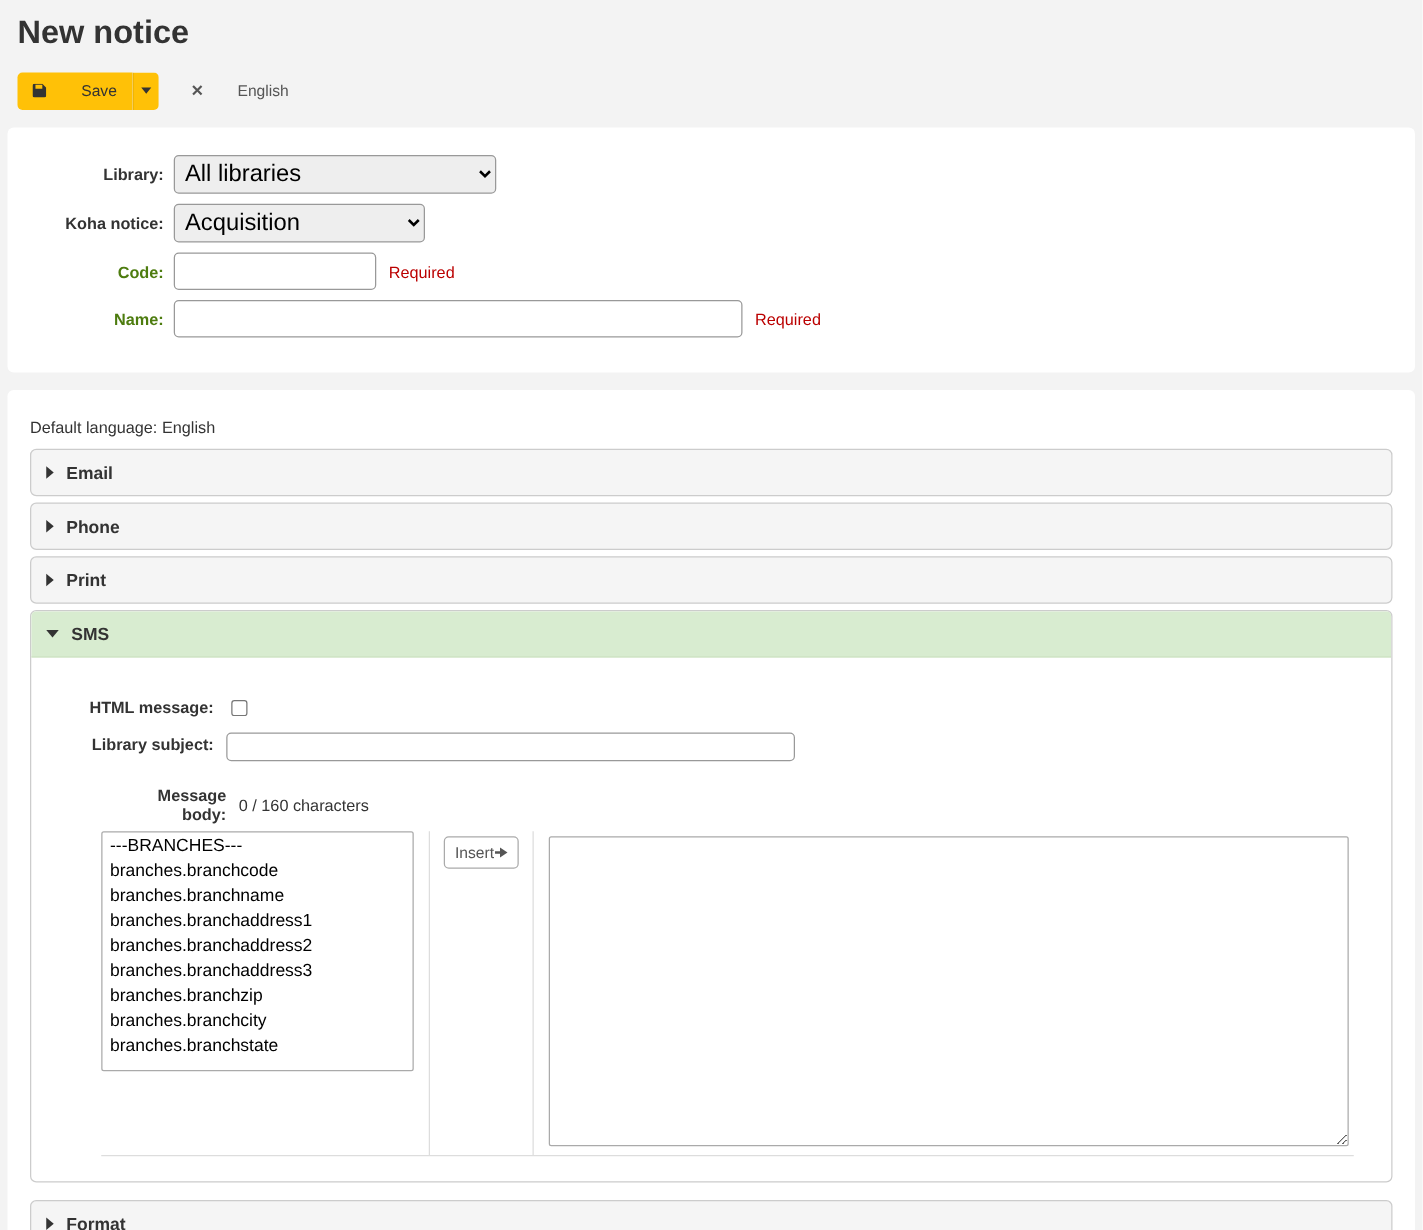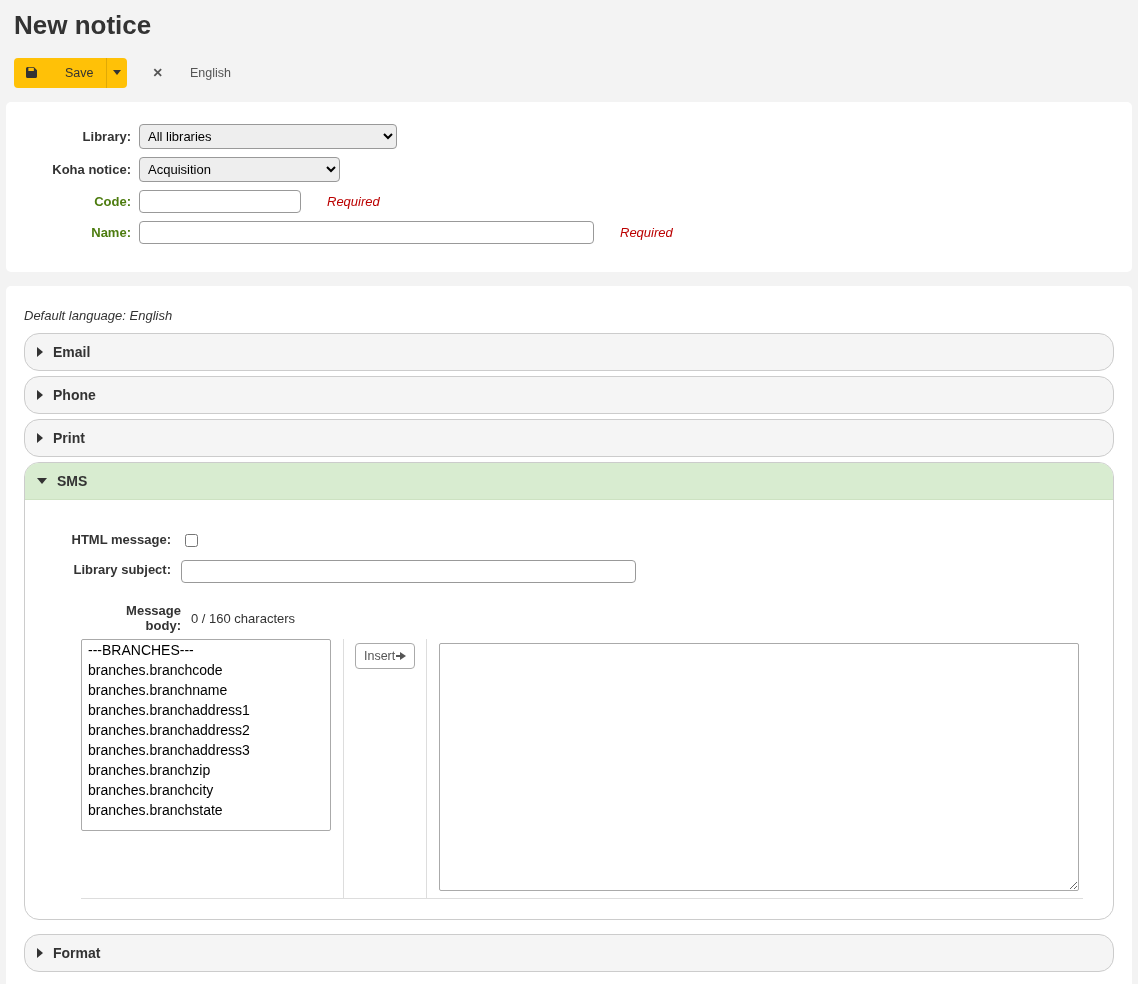--- a/index.html
+++ b/index.html
@@ -66,37 +66,37 @@
     margin-bottom: 8px;
   }
   .form-row label.lbl {
     width: 115px;
     text-align:right;
     padding-right: 8px;
     font-weight:bold;
   }
   .form-row label.lbl.req { color:#4d7c0f; }
   .form-row select, .form-row input[type=text] {
-    font-size:13px;
+    font-size:19px;
     padding:3px 4px;
     border:1px solid #999;
     border-radius:4px;
     background:#eee;
     font-family: inherit;
   }
   .form-row input[type=text] { background:#fff; }
   .sel-library { width: 258px; }
   .sel-module { width: 201px; }
   .inp-code { width: 162px; }
   .inp-name { width: 455px; }
-  .req-text { color:#b00; font-style:italic; margin-left:26px; }
-  .default-lang { margin-bottom: 10px; font-style: italic; }
+  .req-text { color:#b00; margin-left:10px; }
+  .default-lang { margin-bottom: 10px; }
   .accordion {
     border:1px solid #ccc;
-    border-radius:15px;
+    border-radius:5px;
     margin-bottom: 5px;
     background:#f5f5f5;
     overflow:hidden;
   }
   .accordion.expanded { background:#fff; }
   .acc-header {
     display:flex;
     align-items:center;
     padding: 10px 12px;
     font-weight:bold;

